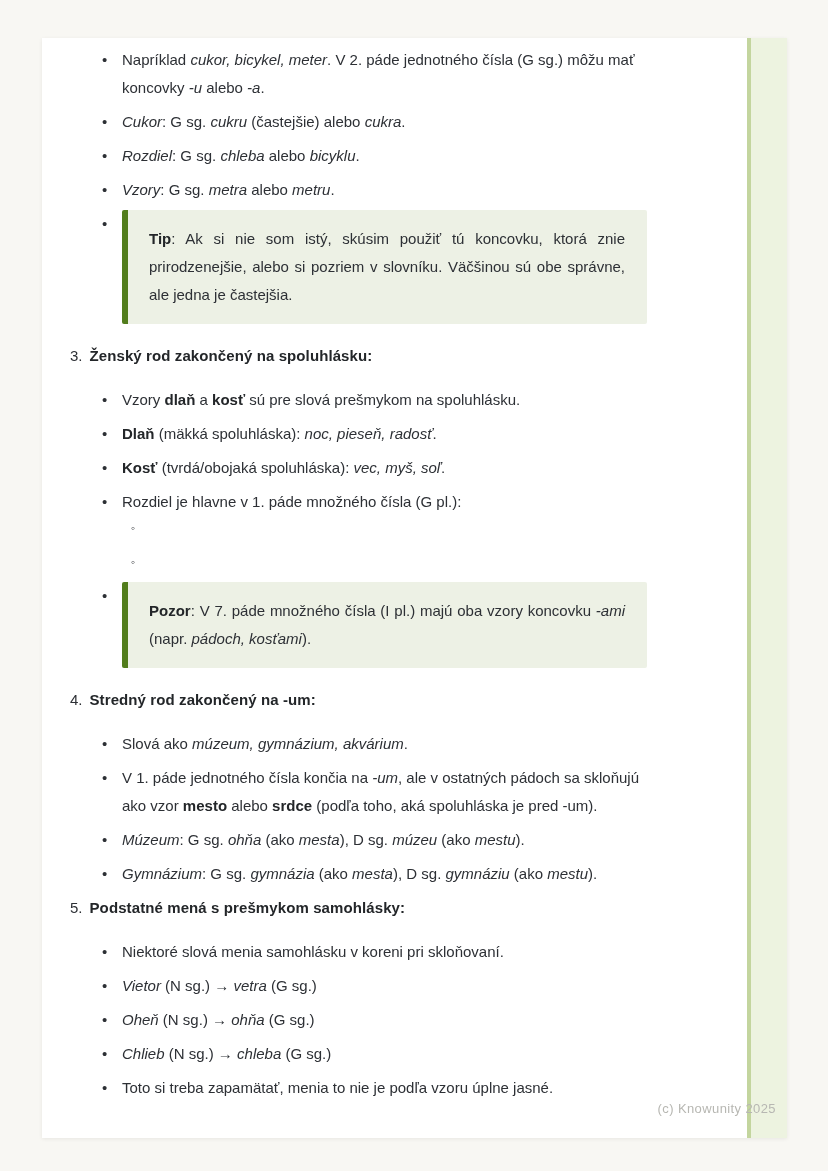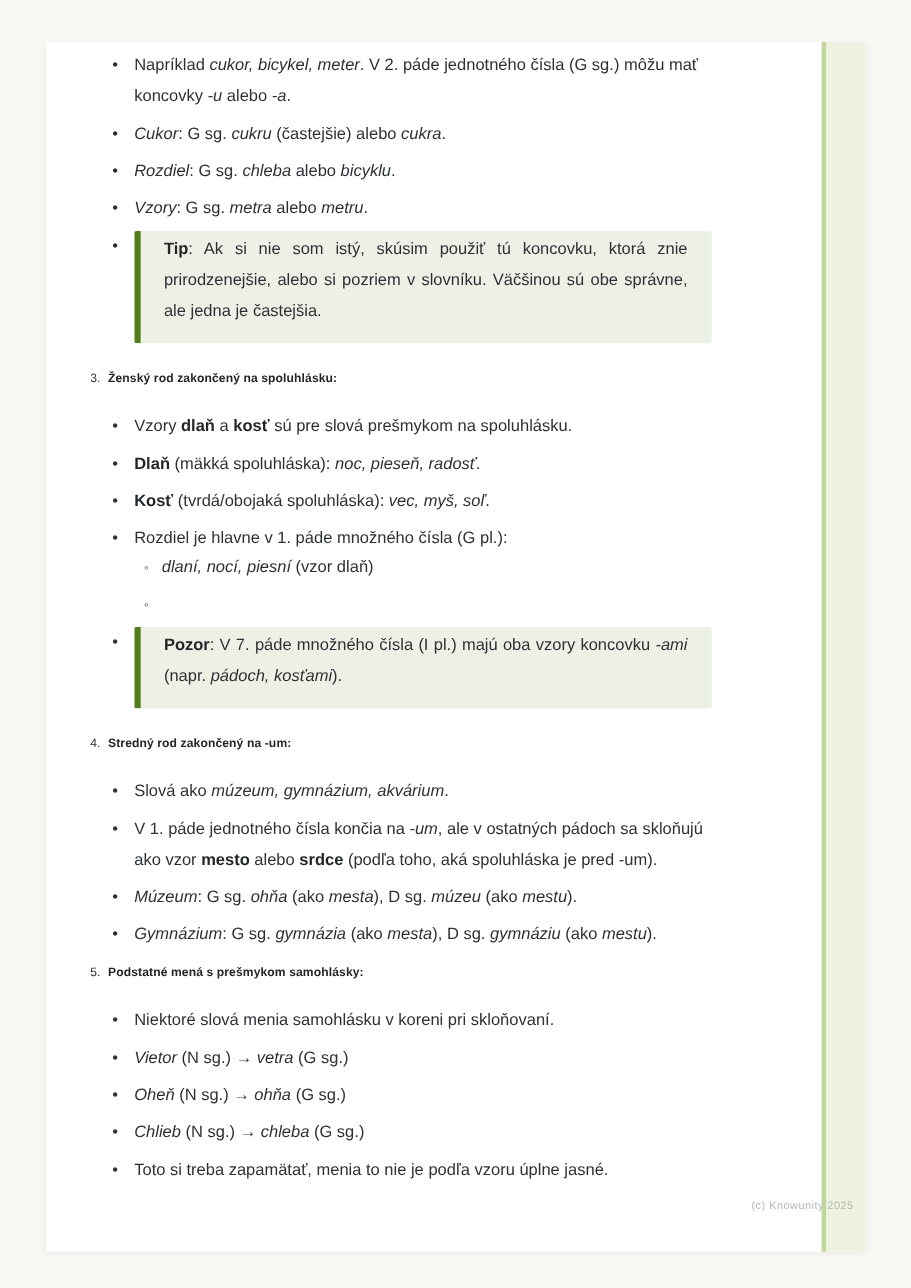--- a/index.html
+++ b/index.html
@@ -38,37 +38,37 @@
     position:relative;z-index:2;
     padding:8px 140px 0 28px;
     font-size:15px;line-height:28px;
   }
   .li{display:flex;margin:0 0 6px 32px;}
   .li .marker{flex:0 0 20px;line-height:28px;}
   .li.lvl2{margin-left:61px;}
   .li.lvl2 .marker{flex:0 0 16px;font-size:12px;}
   .li .txt{margin:0;}
   .sublist{margin-top:-8px;}
-  .heading{margin:0 0 16px 12px;line-height:28px;font-size:11px;}
+  .heading{margin:0 0 16px 0;line-height:28px;font-size:15px;}
   .hnum{margin-right:7px;}
   .htitle{font-weight:700;color:#232629;letter-spacing:0.1px;}
   .callout-row{margin-top:3px;margin-bottom:18px;}
   .callout{
     flex:1;
     background:var(--callout-bg);
     border-left:6px solid var(--accent-green);
     border-radius:2px;
-    padding:3px 22px 15px 21px;
+    padding:15px 22px 15px 21px;
   }
   .callout .txt{text-align:justify;}
   .seg-i{font-style:italic;}
   .seg-b{font-weight:700;color:#232629;}
   .watermark{
-    position:absolute;right:11px;bottom:36px;
-    font-size:10px;letter-spacing:0.4px;
+    position:absolute;right:11px;bottom:22px;
+    font-size:13px;letter-spacing:0.4px;
     color:var(--watermark);
     z-index:3;white-space:nowrap;
   }
 </style>
 </head>
 <body>
 
 <div class="page">
   <div class="strip"></div>
 
@@ -113,21 +113,20 @@
       <span class="marker">•</span>
       <p class="txt"><span class="seg-b">Kosť</span><span> (tvrdá/obojaká spoluhláska): </span><span class="seg-i">vec, myš, soľ</span><span>.</span></p>
     </div>
     <div class="li lvl1">
       <span class="marker">•</span>
       <p class="txt"><span>Rozdiel je hlavne v 1. páde množného čísla (G pl.):</span></p>
     </div>
     <div class="sublist">
       <div class="li lvl2">
         <span class="marker">◦</span>
-        <p class="txt"><span class="seg-i">dlaní, nocí, piesní</span><span> (vzor dlaň)</span></p>
       </div>
       <div class="li lvl2">
         <span class="marker">◦</span>
       </div>
     </div>
 
     <div class="li lvl1 callout-row">
       <span class="marker">•</span>
       <div class="callout">
         <p class="txt"><span class="seg-b">Pozor</span><span>: V 7. páde množného čísla (I pl.) majú oba vzory koncovku </span><span class="seg-i">-ami</span><span> (napr. </span><span class="seg-i">pádoch, kosťami</span><span>).</span></p>

